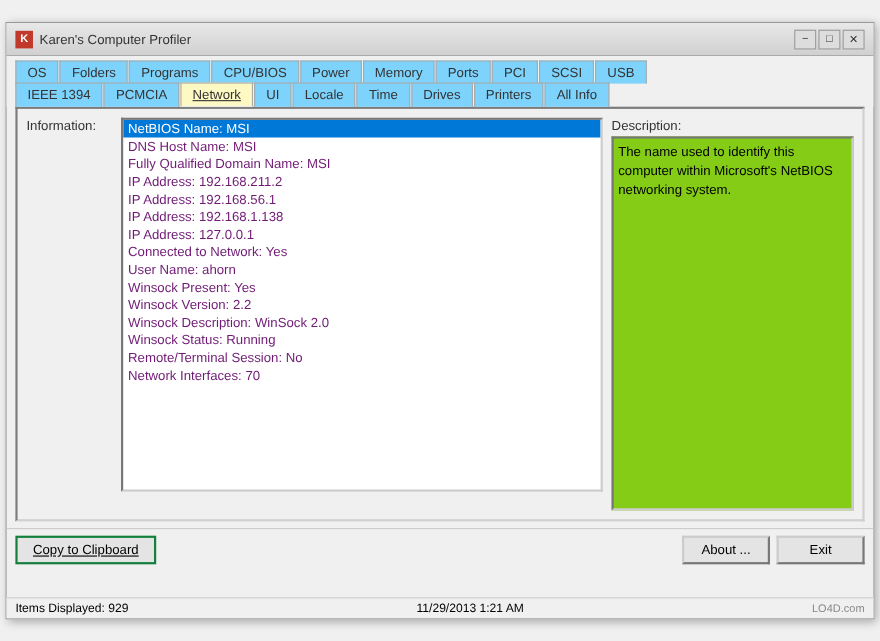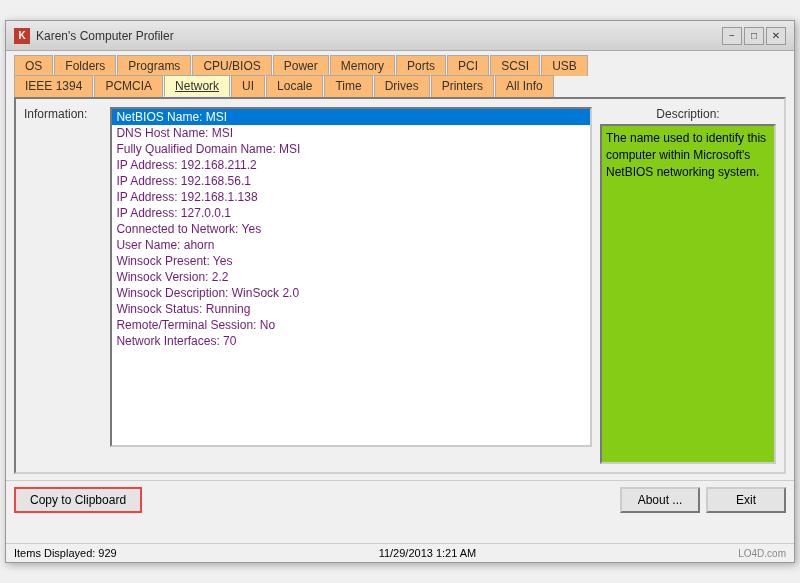--- a/index.html
+++ b/index.html
@@ -77,21 +77,21 @@
       gap: 0;
       margin-bottom: 0;
     }
     .tab-row:first-child {
       margin-bottom: -1px;
     }
     .tab {
       padding: 3px 10px;
       border: 1px solid #aaa;
       border-bottom: none;
-      background: #fdba74;
+      background: #7dd3fc;
       cursor: pointer;
       font-size: 12px;
       color: #333;
       position: relative;
       margin-right: 1px;
       white-space: nowrap;
     }
     .tab.active {
       background: #fef9c3;
       border-bottom: 1px solid #f0f0f0;
@@ -135,24 +135,23 @@
       font-size: 12px;
       color: #701a75;
       cursor: pointer;
       white-space: nowrap;
     }
     .list-item.selected {
       background: #0078d7;
       color: white;
     }
     .desc-panel {
-      width: 176px;
+      width: 220px;
       display: flex;
       flex-direction: column;
-      align-items: center;
     }
     .desc-box {
       border: 2px inset #ccc;
       background: #84cc16;
       height: 340px;
       padding: 4px;
       font-size: 12px;
       color: #000;
       overflow-y: scroll;
       line-height: 1.4;
@@ -170,21 +169,22 @@
       padding: 4px 14px;
       border: 2px outset #ccc;
       background: #e4e4e4;
       cursor: pointer;
       font-size: 12px;
       color: #000;
       min-width: 80px;
       text-align: center;
     }
     .btn.primary {
-      border: 2px solid #ef4444;
+      border: 2px solid #15803d;
+      text-decoration: underline;
     }
     .spacer { flex: 1; }
 
     
     .status-bar {
       background: #f0f0f0;
       border-top: 1px solid #ccc;
       padding: 3px 8px;
       display: flex;
       justify-content: space-between;

